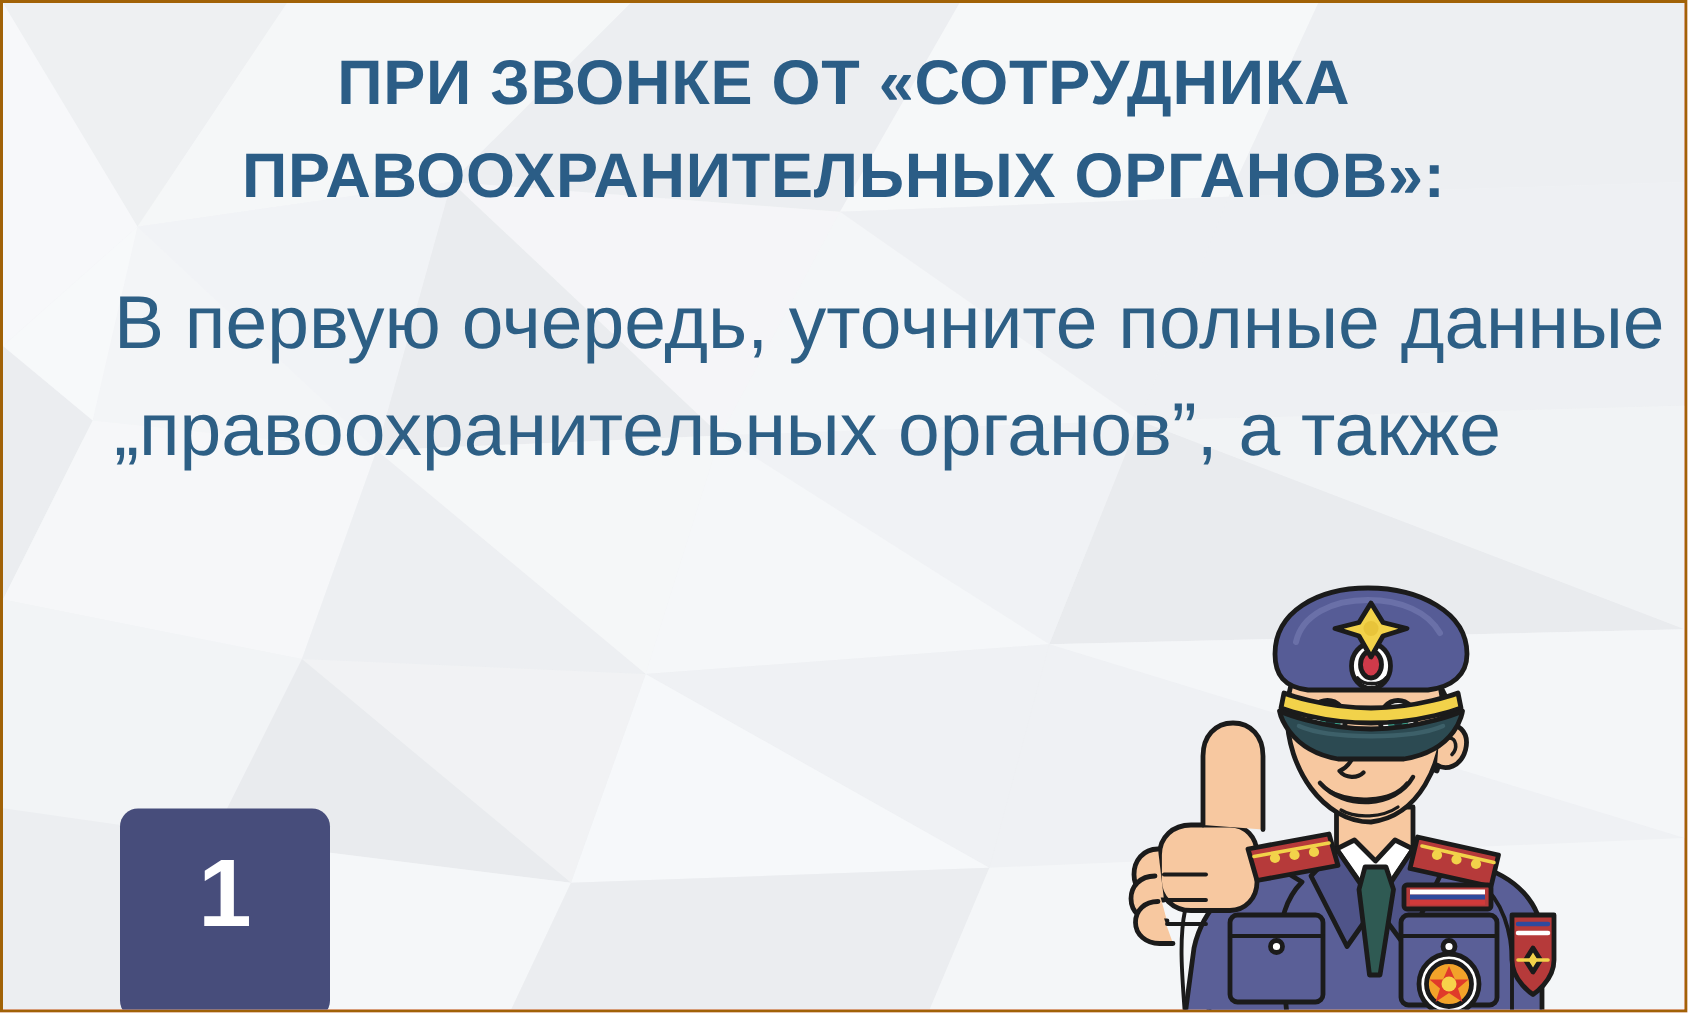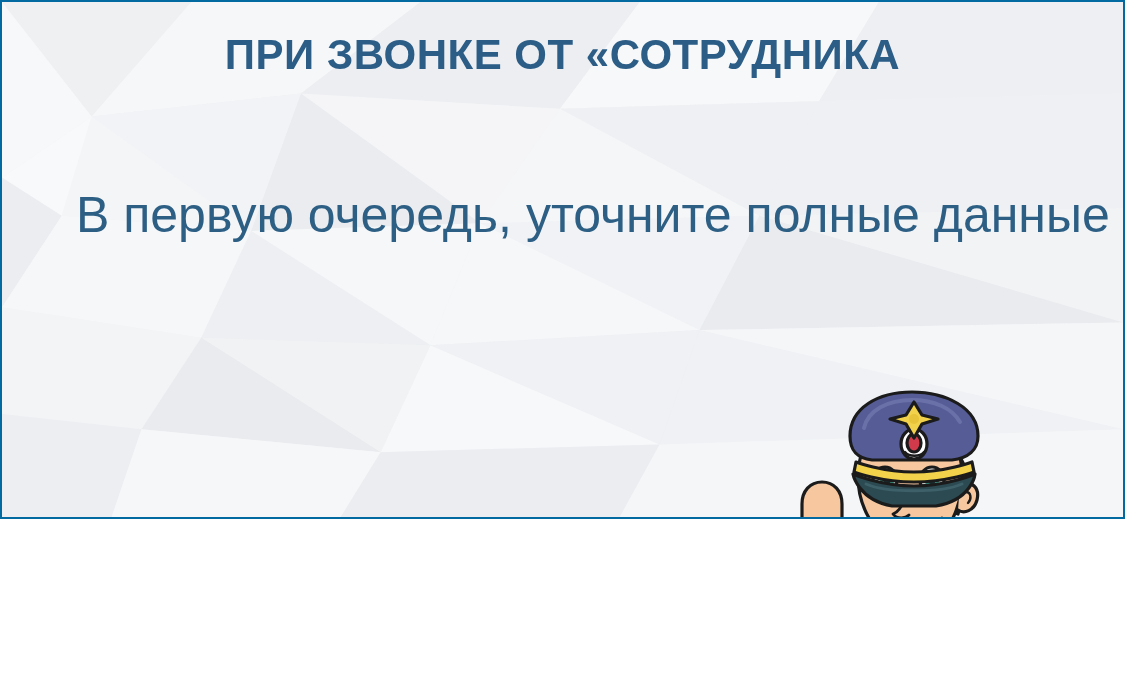--- a/index.html
+++ b/index.html
@@ -3,25 +3,25 @@
 <meta charset="utf-8">
 <style>
   html, body {
     margin: 0;
     padding: 0;
     background: #ffffff;
   }
   #slide {
     position: relative;
     width: 1125px;
-    height: 519px;
+    height: 675px;
     overflow: hidden;
     background: #fca5a5;
     box-sizing: border-box;
-    border: 2px solid #0369a1;
+    border: 2px solid #a16207;
     font-family: "Liberation Sans", sans-serif;
   }
   #bg-poly {
     position: absolute;
     inset: 0;
     width: 100%;
     height: 100%;
     display: block;
   }
   .layer {
@@ -132,24 +132,26 @@
       <polygon points="1125,270 1125,420 760,280" fill="#f7f9fa" opacity="0.6"></polygon>
       <polygon points="430,450 380,590 200,440" fill="#f3f5f7" opacity="0.7"></polygon>
       <polygon points="700,430 660,580 430,450" fill="#e8eaee" opacity="0.5"></polygon>
       <polygon points="1125,420 1125,560 700,430" fill="#f8fafb" opacity="0.55"></polygon>
       <polygon points="0,230 90,150 60,280" fill="#fafbfc" opacity="0.7"></polygon>
     </g>
   </svg>
 
   <div id="title-block" class="layer">
     <div class="title-line">ПРИ ЗВОНКЕ ОТ «СОТРУДНИКА</div>
+    <div class="title-line">ПРАВООХРАНИТЕЛЬНЫХ ОРГАНОВ»:</div>
   </div>
 
   <div id="body-block" class="layer">
     <div class="body-line">В первую очередь, уточните полные данные</div>
+    <div class="body-line">„правоохранительных органов”, а также</div>
   </div>
 
   <div id="number-badge" class="layer">
     <span id="number-badge-value">1</span>
   </div>
 
   <div id="officer" class="layer">
     <svg viewBox="0 0 381 289" width="381" height="289">
       <g fill="none" stroke="#1b1b1b" stroke-width="3.2" stroke-linejoin="round" stroke-linecap="round">
 

